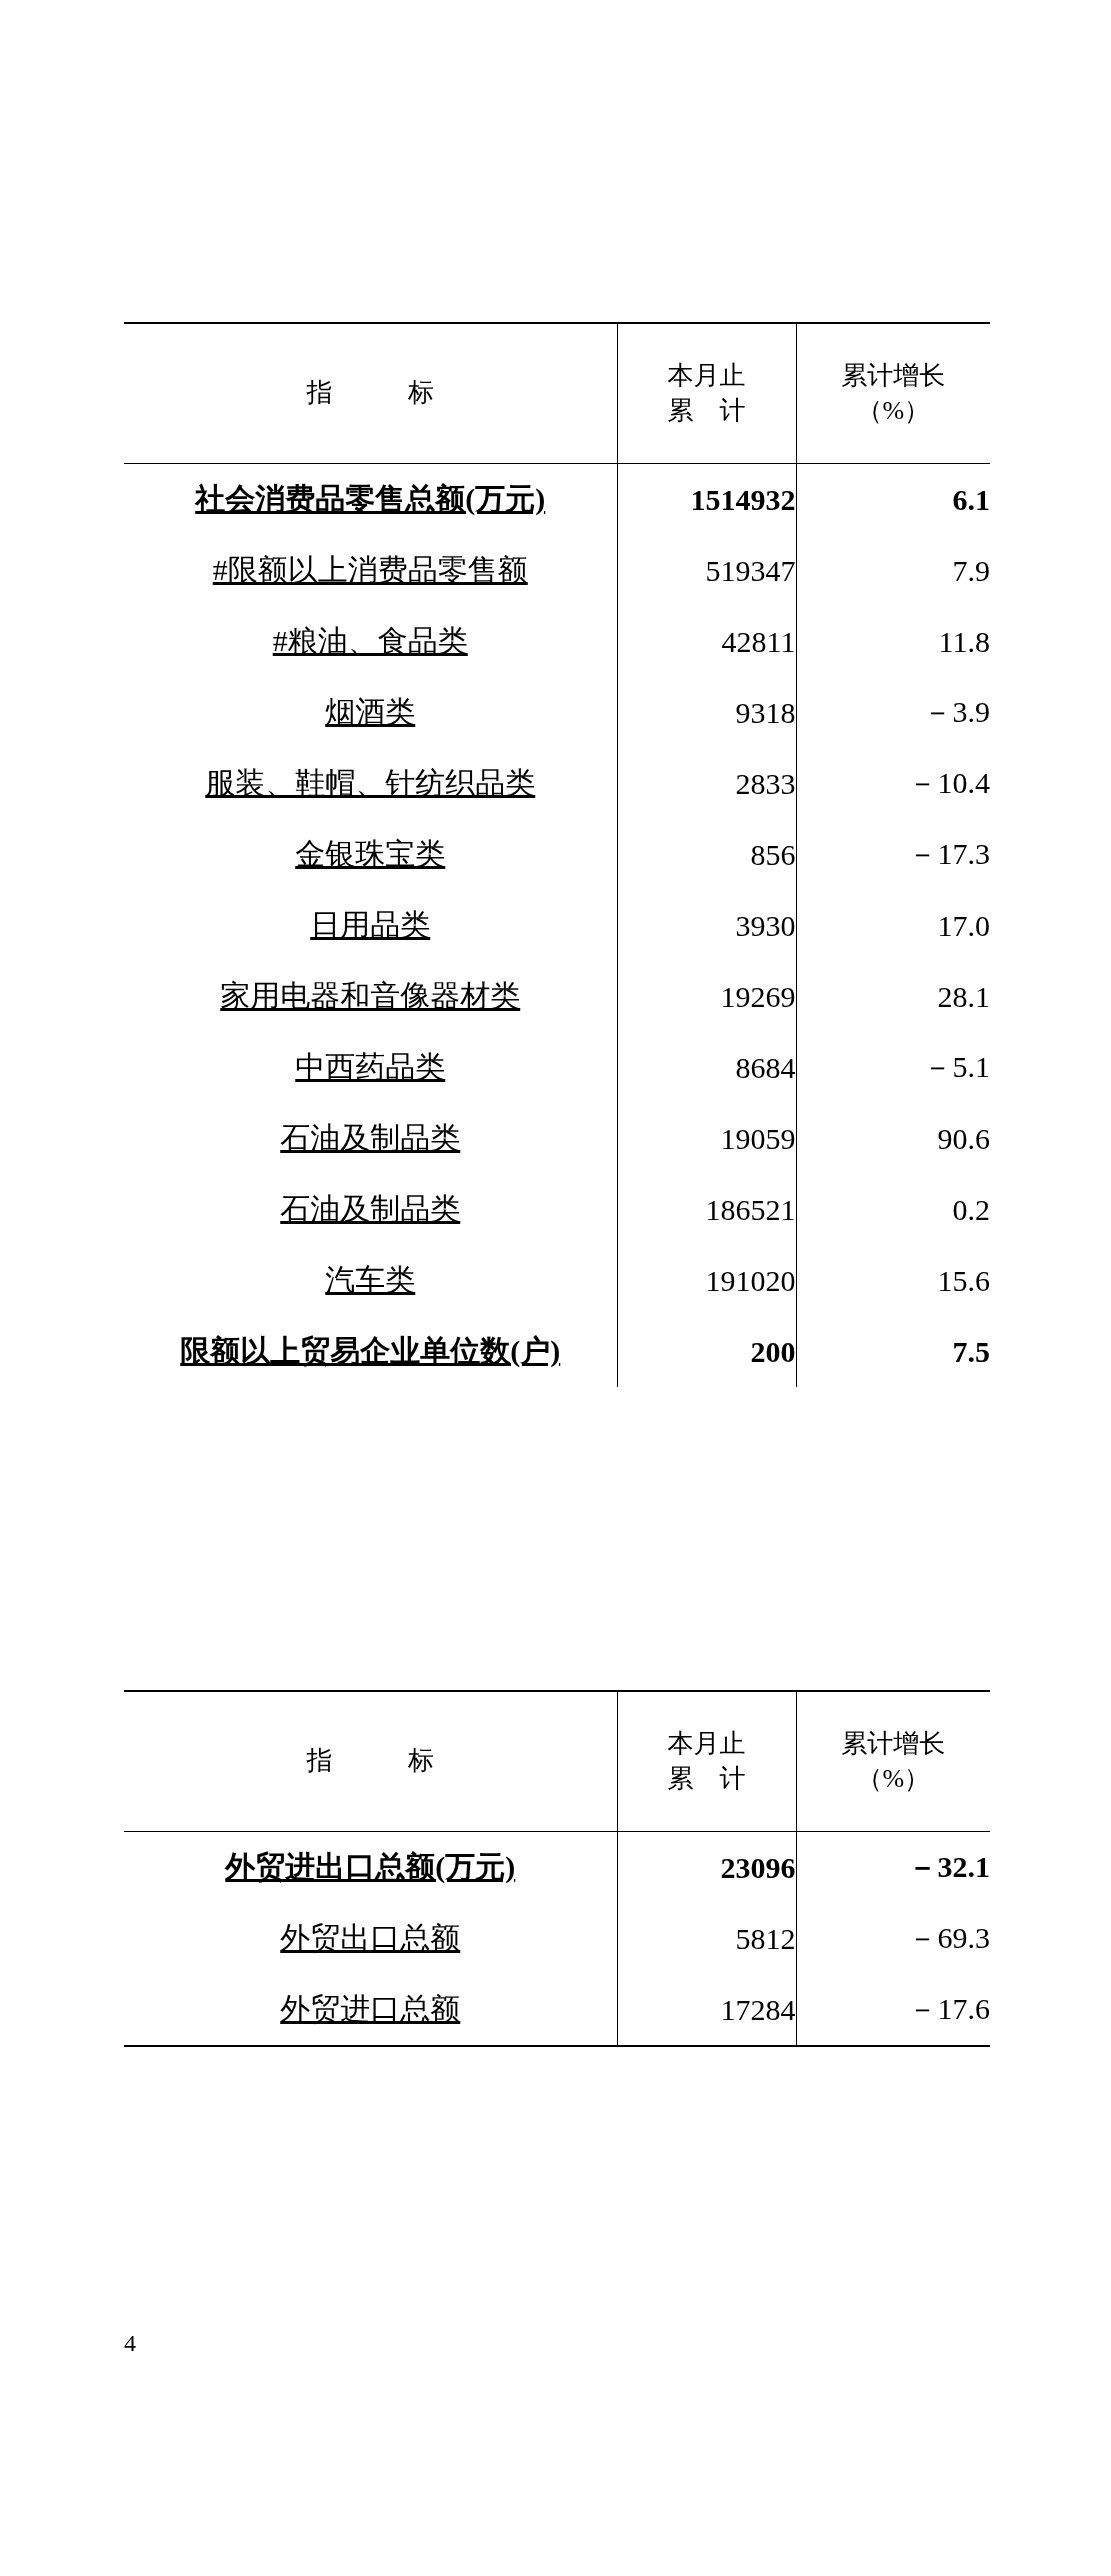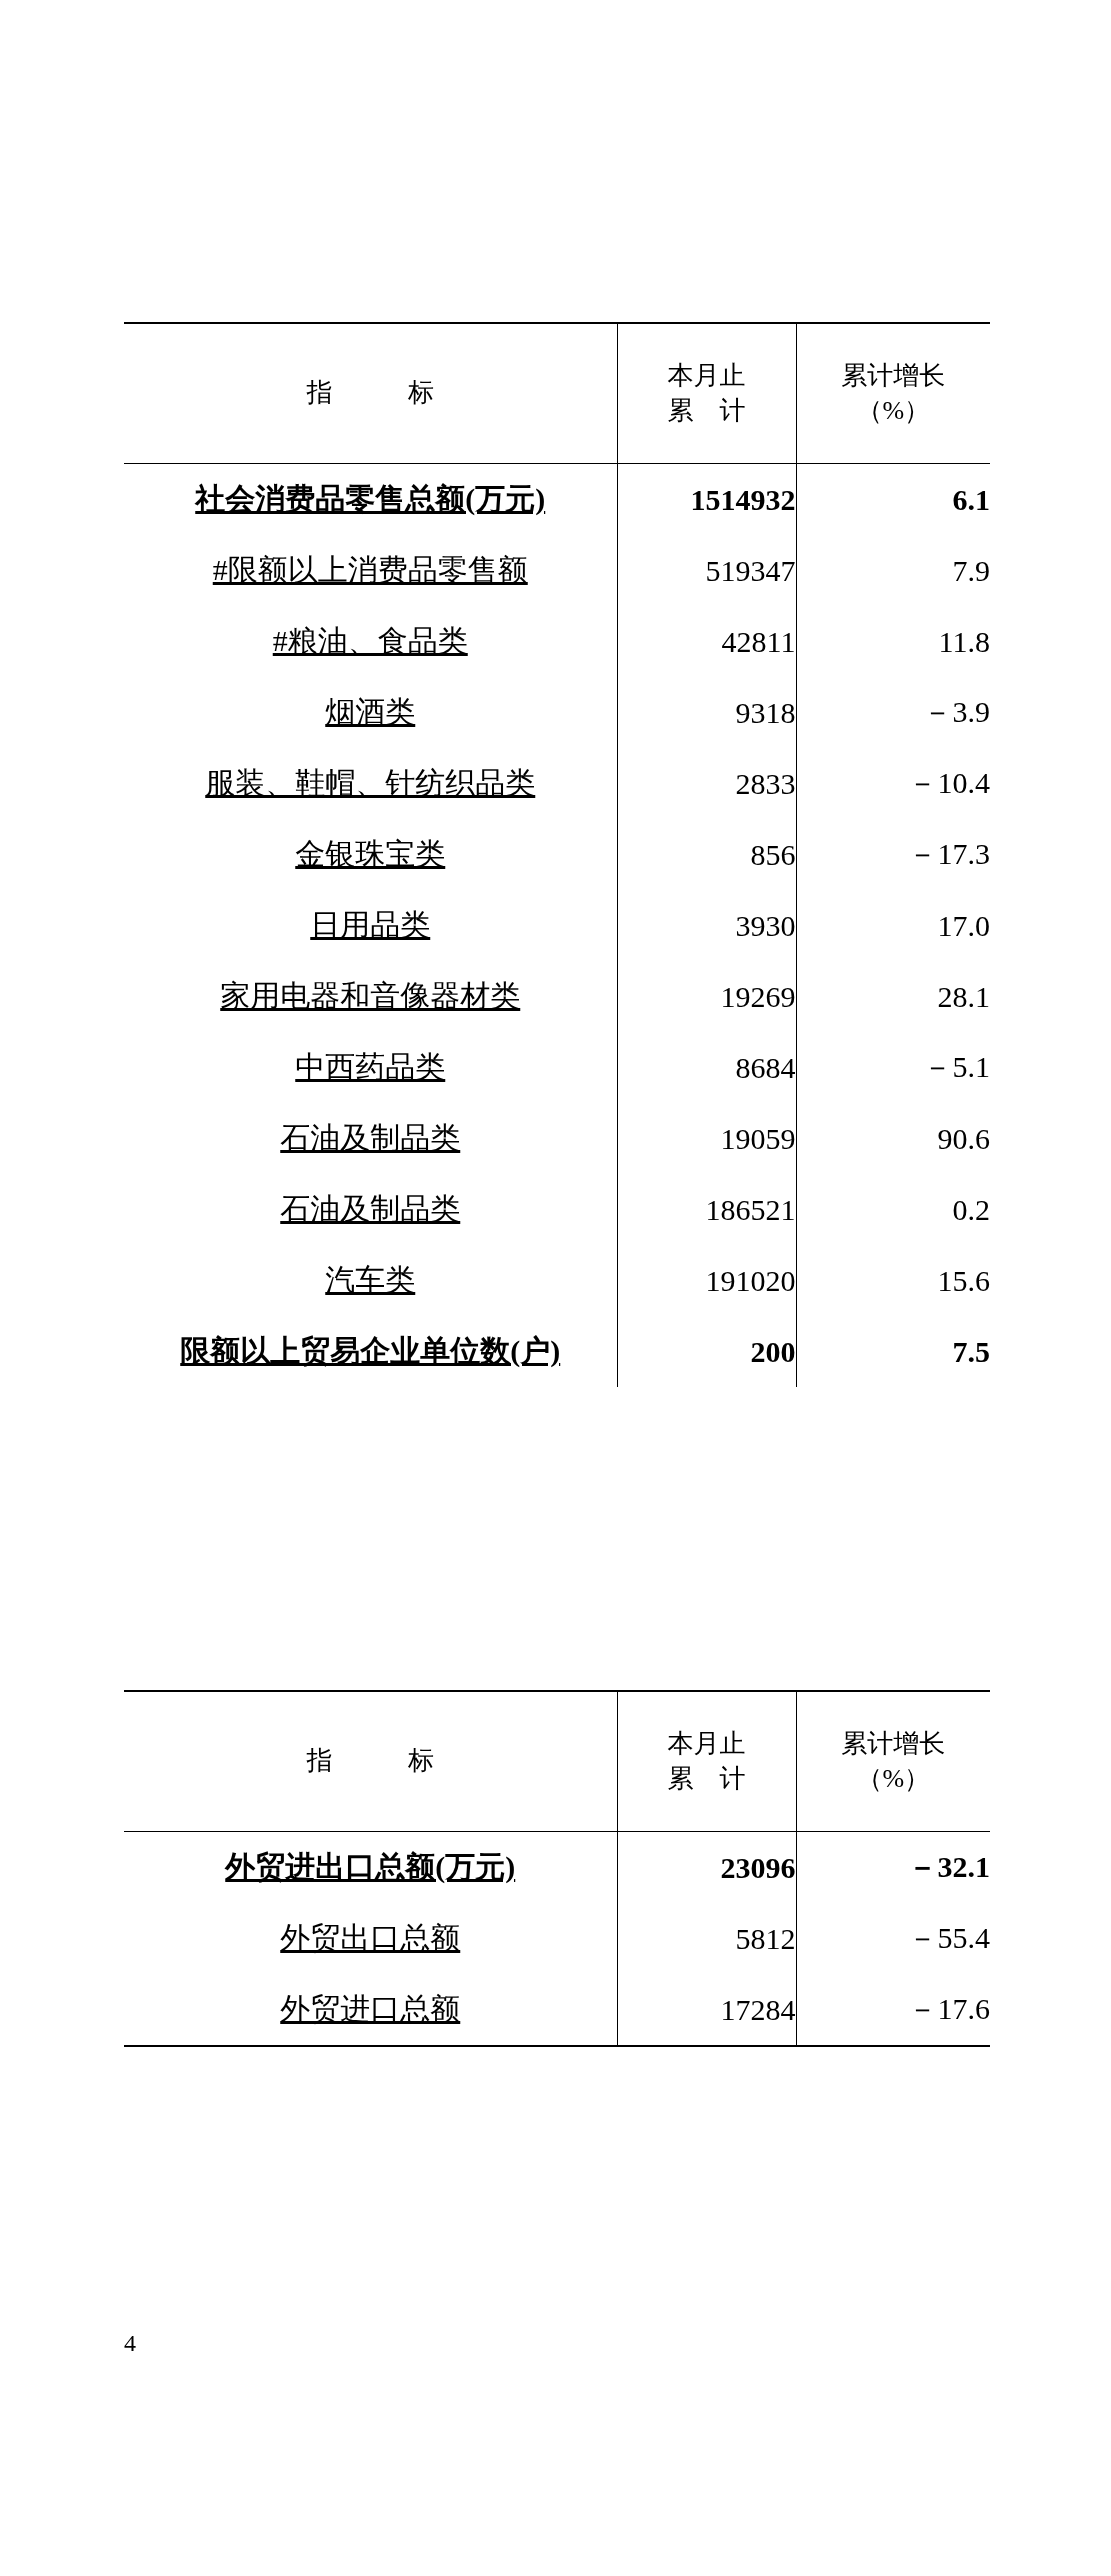--- a/index.html
+++ b/index.html
@@ -228,21 +228,21 @@
           </td>
         </tr>
         <tr class="drow bold rule-thin">
           <td class="ind lvl0"><span class="txt">外贸进出口总额(万元)</span></td>
           <td class="val vline-left">23096</td>
           <td class="pct vline-left">－32.1</td>
         </tr>
         <tr class="drow">
           <td class="ind lvl1"><span class="txt">外贸出口总额</span></td>
           <td class="val vline-left">5812</td>
-          <td class="pct vline-left">－55.4</td>
+          <td class="pct vline-left">－69.3</td>
         </tr>
         <tr class="drow rule-bottom">
           <td class="ind lvl1"><span class="txt">外贸进口总额</span></td>
           <td class="val vline-left">17284</td>
           <td class="pct vline-left">－17.6</td>
         </tr>
       </tbody>
     </table>
   </div>
 

